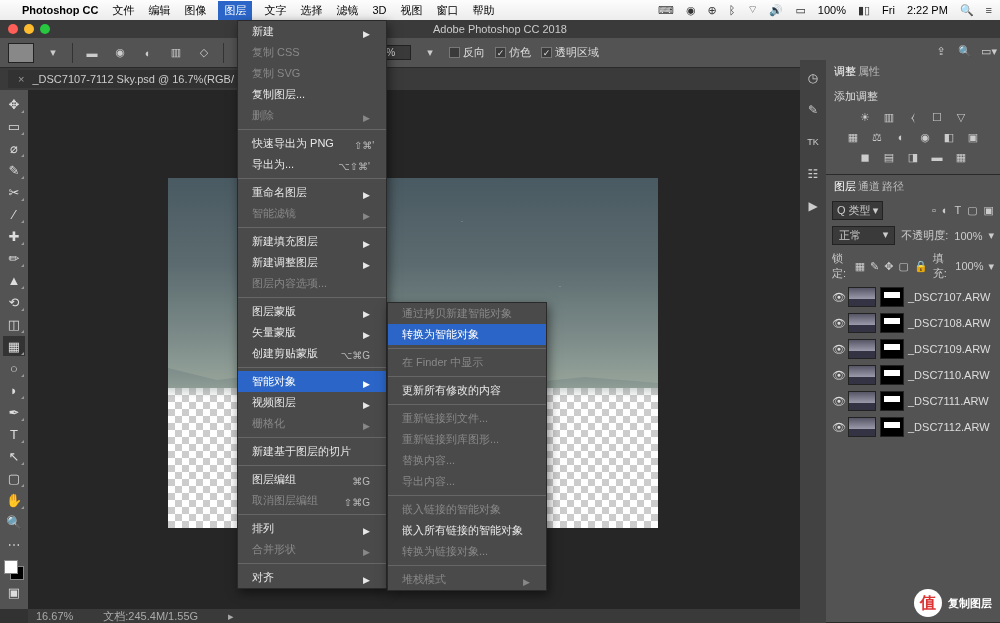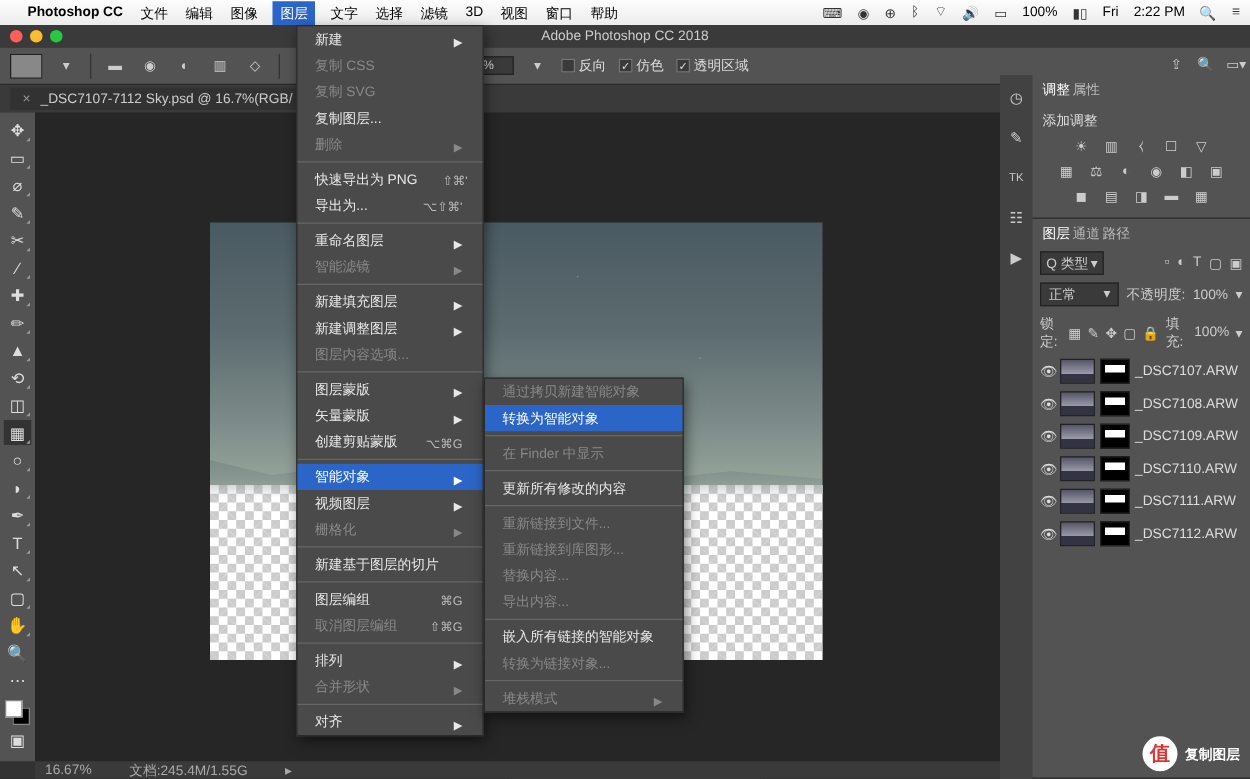--- a/index.html
+++ b/index.html
@@ -440,20 +440,23 @@
     <div class="mi dis">
       <span>重新链接到库图形...</span>
     </div>
     <div class="mi dis">
       <span>替换内容...</span>
     </div>
     <div class="mi dis">
       <span>导出内容...</span>
     </div>
     <hr>
+    <div class="mi dis">
+      <span>嵌入链接的智能对象</span>
+    </div>
     <div class="mi">
       <span>嵌入所有链接的智能对象</span>
     </div>
     <div class="mi dis">
       <span>转换为链接对象...</span>
     </div>
     <hr>
     <div class="mi dis">
       <span>堆栈模式</span>
       <span class="arr">▶</span>

